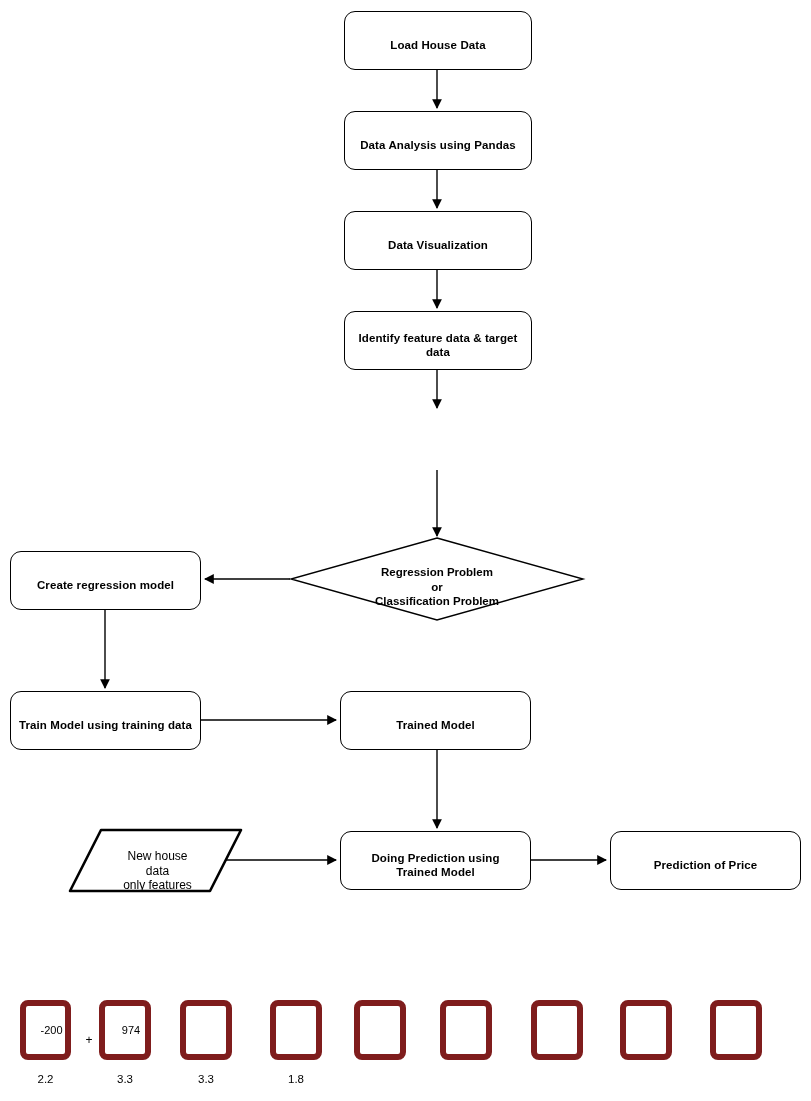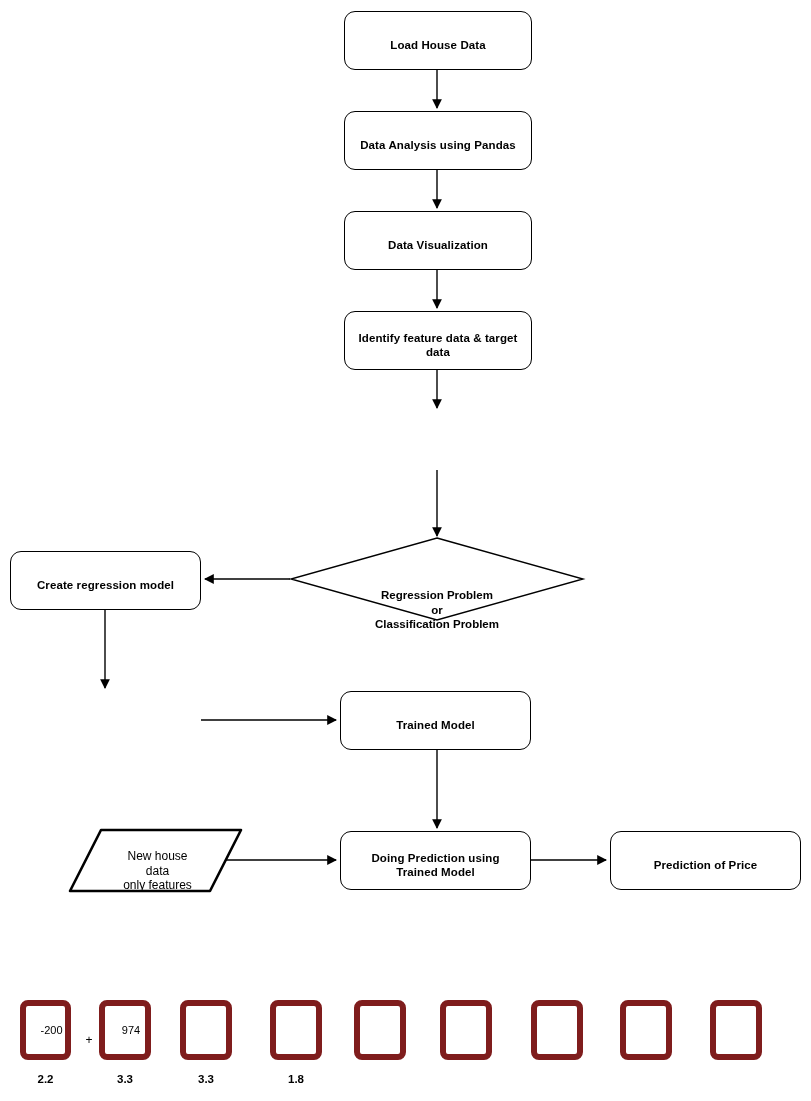--- a/index.html
+++ b/index.html
@@ -92,21 +92,21 @@
     font-size: 11px;
     font-weight: normal;
     color: #000000;
     padding-left: 12px;
   }
   .mini-caption {
     position: absolute;
     font-size: 11.5px;
     color: #000000;
     text-align: center;
-    font-weight: bold;
+    font-weight: normal;
   }
   .plus-sign {
     position: absolute;
     font-size: 12px;
     color: #000000;
     text-align: center;
     font-weight: normal;
   }
 </style>
 </head>
@@ -151,30 +151,33 @@
   <div class="node" style="left:344px; top:211px; width:188px; height:59px;">
     <span class="node-label">Data Visualization</span>
   </div>
 
   <div class="node" style="left:344px; top:311px; width:188px; height:59px;">
     <span class="node-label">Identify feature data &amp; target
 data</span>
   </div>
 
 
-  <div class="diamond-wrap" style="left:291px; top:569px; width:292px; height:82px;">
+  <div class="diamond-wrap" style="left:291px; top:546px; width:292px; height:82px;">
     <span class="diamond-text">Regression Problem
 or
 Classification Problem</span>
   </div>
 
   <div class="node" style="left:10px; top:551px; width:191px; height:59px;">
     <span class="node-label">Create regression model</span>
   </div>
 
+  <div class="node" style="left:10px; top:691px; width:191px; height:59px;">
+    <span class="node-label">Train Model using training data</span>
+  </div>
 
   <div class="node" style="left:340px; top:691px; width:191px; height:59px;">
     <span class="node-label">Trained Model</span>
   </div>
 
   <div class="parallelogram-wrap" style="left:70px; top:829px; width:171px; height:63px;">
     <span class="parallelogram-text">New house
 data
 only features</span>
   </div>

